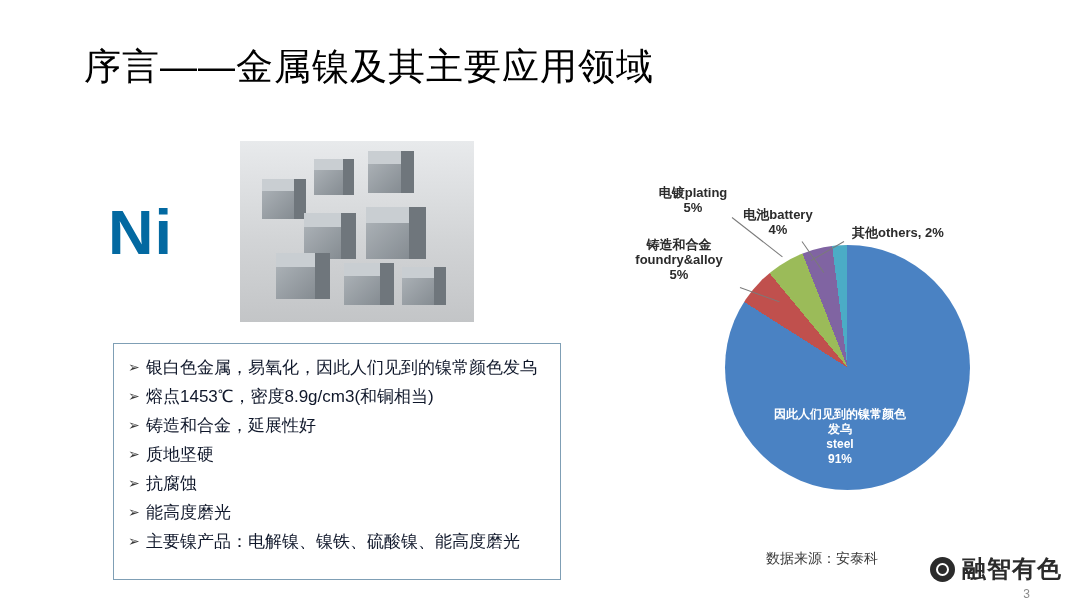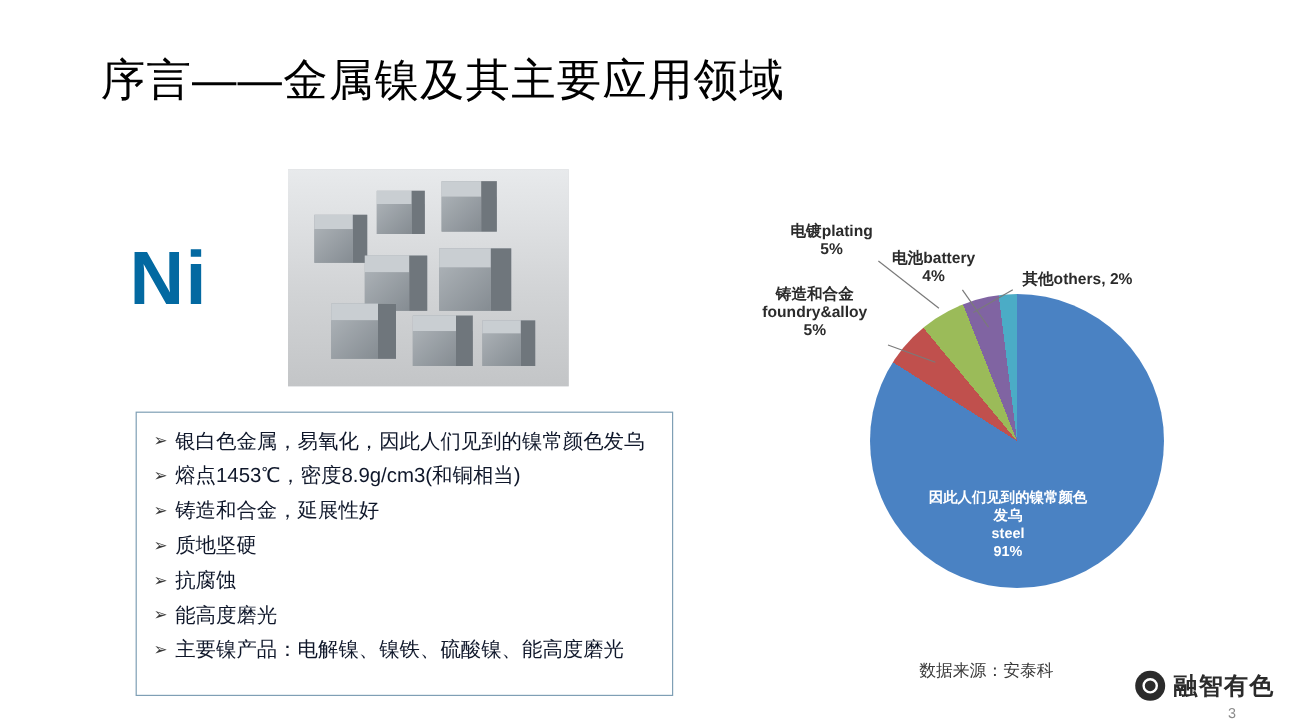--- a/index.html
+++ b/index.html
@@ -181,21 +181,21 @@
   .wm-logo::after {
     content: "";
     position: absolute;
     left: 6px; top: 6px;
     width: 13px; height: 13px;
     border-radius: 50%;
     border: 2px solid #ffffff;
     box-sizing: border-box;
   }
   .wm-text {
-    font-size: 20px;
+    font-size: 24px;
     font-weight: bold;
     color: #2b2b2b;
     letter-spacing: 1px;
   }
   .page-num {
     position: absolute;
     right: 50px;
     bottom: 6px;
     font-size: 12px;
     color: #8b8b8b;

